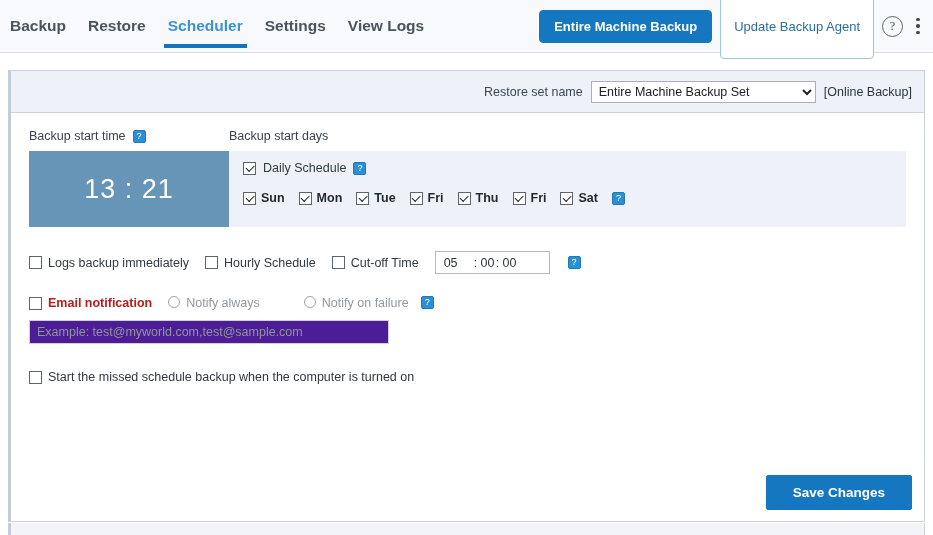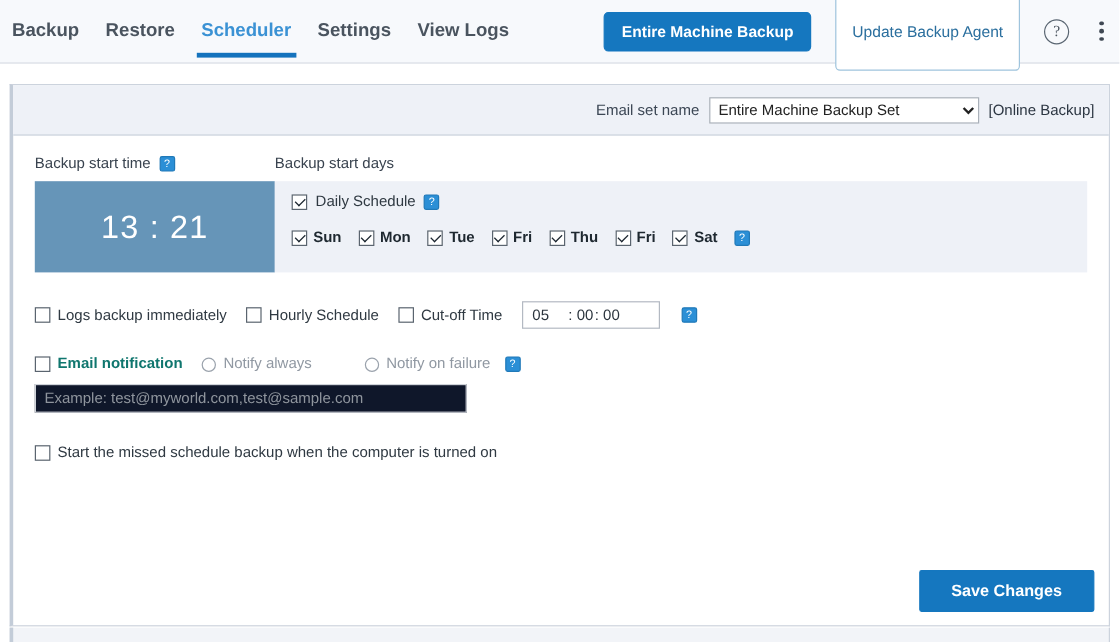--- a/index.html
+++ b/index.html
@@ -36,21 +36,21 @@
     content: "";
     position: absolute;
     left: -4px; right: -4px; bottom: 4px;
     height: 4px;
     background: #1573bd;
   }
 
   .top-actions {
     position: absolute;
     right: 8px; top: 0; height: 100%;
-    display: flex; align-items: center; gap: 20px;
+    display: flex; align-items: center; gap: 8px;
   }
   .btn-primary {
     background: #1577bf;
     color: #fff;
     border: 1px solid #1577bf;
     border-radius: 4px;
     font-size: 13px;
     font-weight: bold;
     padding: 8px 14px;
     cursor: pointer;
@@ -203,36 +203,36 @@
     font-size: 12.5px; color: #2b343d;
     margin-right: 18px;
     cursor: text;
   }
   .ti-seg { width: 30px; }
   .ti-sep { width: 22px; }
 
   
   .email-row { display: flex; align-items: center; margin-top: 22px; }
   .email-main { display: flex; align-items: center; gap: 6px; margin-right: 16px; }
-  .email-main .opt-label { font-weight: bold; color: #0f766e; }
+  .email-main .opt-label { font-weight: bold; color: #b91c1c; }
   .radio {
     width: 12px; height: 12px; border-radius: 50%;
     border: 1.5px solid #9aa2ac; background: #fff;
     flex: 0 0 auto;
     cursor: pointer;
   }
-  .radio-item { display: flex; align-items: flex-end; gap: 6px; }
+  .radio-item { display: flex; align-items: flex-start; gap: 6px; }
   .radio-label { font-size: 12.5px; color: #9098a2; white-space: nowrap; }
   .gap-lg { width: 44px; }
 
   .email-input {
     margin-top: 10px;
     width: 360px; height: 24px;
     border: 1px solid #cfd3d9;
-    background: #0f172a;
+    background: #4c1d95;
     display: flex; align-items: center;
     padding: 0 7px;
     font-size: 12.5px;
     color: #8f959d;
     cursor: not-allowed;
   }
 
   .missed-row { display: flex; align-items: center; gap: 6px; margin-top: 26px; }
 
   
@@ -292,21 +292,21 @@
           <i></i>
           <i></i>
         </div>
     </div>
   </div>
 
   <div class="panel">
 
     <div class="panel-head">
       <div class="head-right">
-        <span class="head-label">Email set name</span>
+        <span class="head-label">Restore set name</span>
         <select class="set-select">
           <option>Entire Machine Backup Set</option>
         </select>
         <span class="online-tag">[Online Backup]</span>
       </div>
     </div>
 
     <div class="panel-body">
 
       <div class="labels-row">

